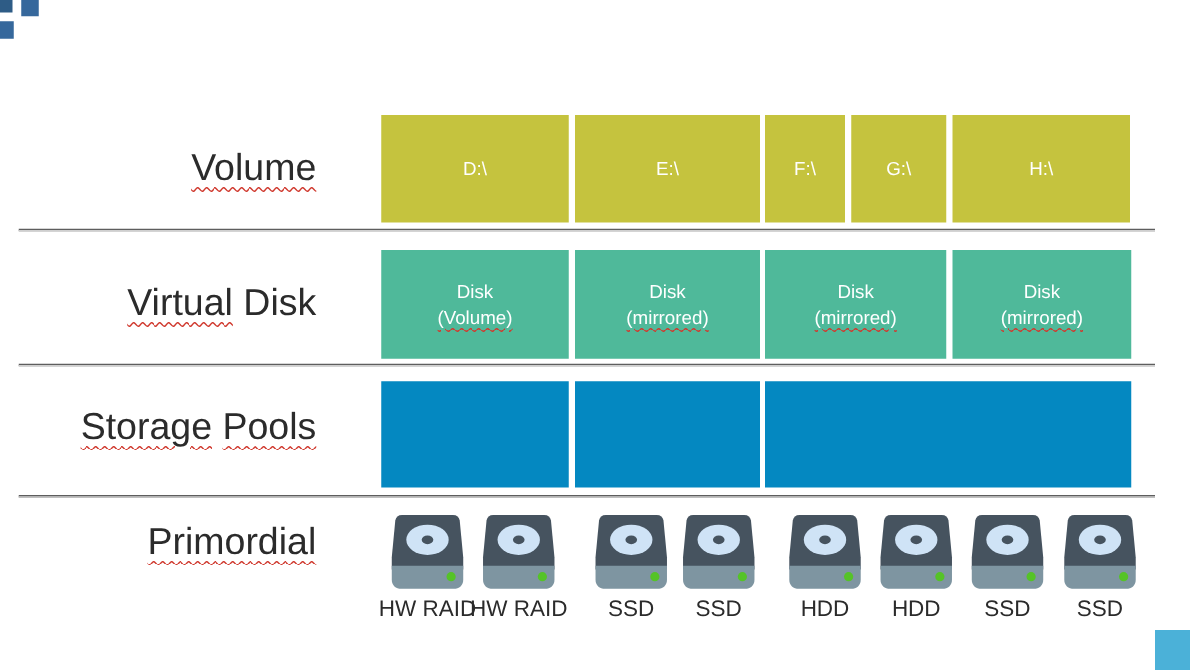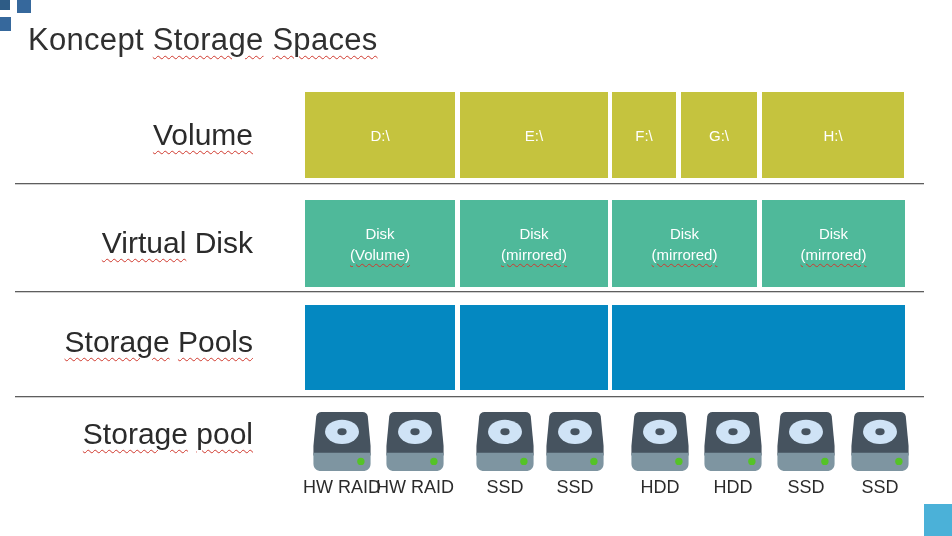--- a/index.html
+++ b/index.html
@@ -102,30 +102,29 @@
 <body>
 
 <div class="stage">
 
   <div>
     <div class="logo-sq a"></div>
     <div class="logo-sq b"></div>
     <div class="logo-sq c"></div>
   </div>
 
-  <div class="slide-title"><span>Koncept</span> <span class="misspell">Storage</span> <span class="misspell">Spaces</span></div>
 
   <div class="row-label volume"><span class="misspell">Volume</span></div>
 
   <div class="row-label virtual-disk"><span class="misspell">Virtual</span> <span>Disk</span></div>
 
   <div class="row-label storage-pools"><span class="misspell">Storage</span> <span class="misspell">Pools</span></div>
 
   <div class="row-label primordial">
-    <div><span class="misspell">Storage</span> <span class="misspell">pool</span></div>
+    <div><span class="misspell">Primordial</span></div>
   </div>
 
   <div>
     <div class="box vol b1">
         <span>D:\</span>
       </div>
     <div class="box vol b2">
         <span>E:\</span>
       </div>
     <div class="box vol b3">

